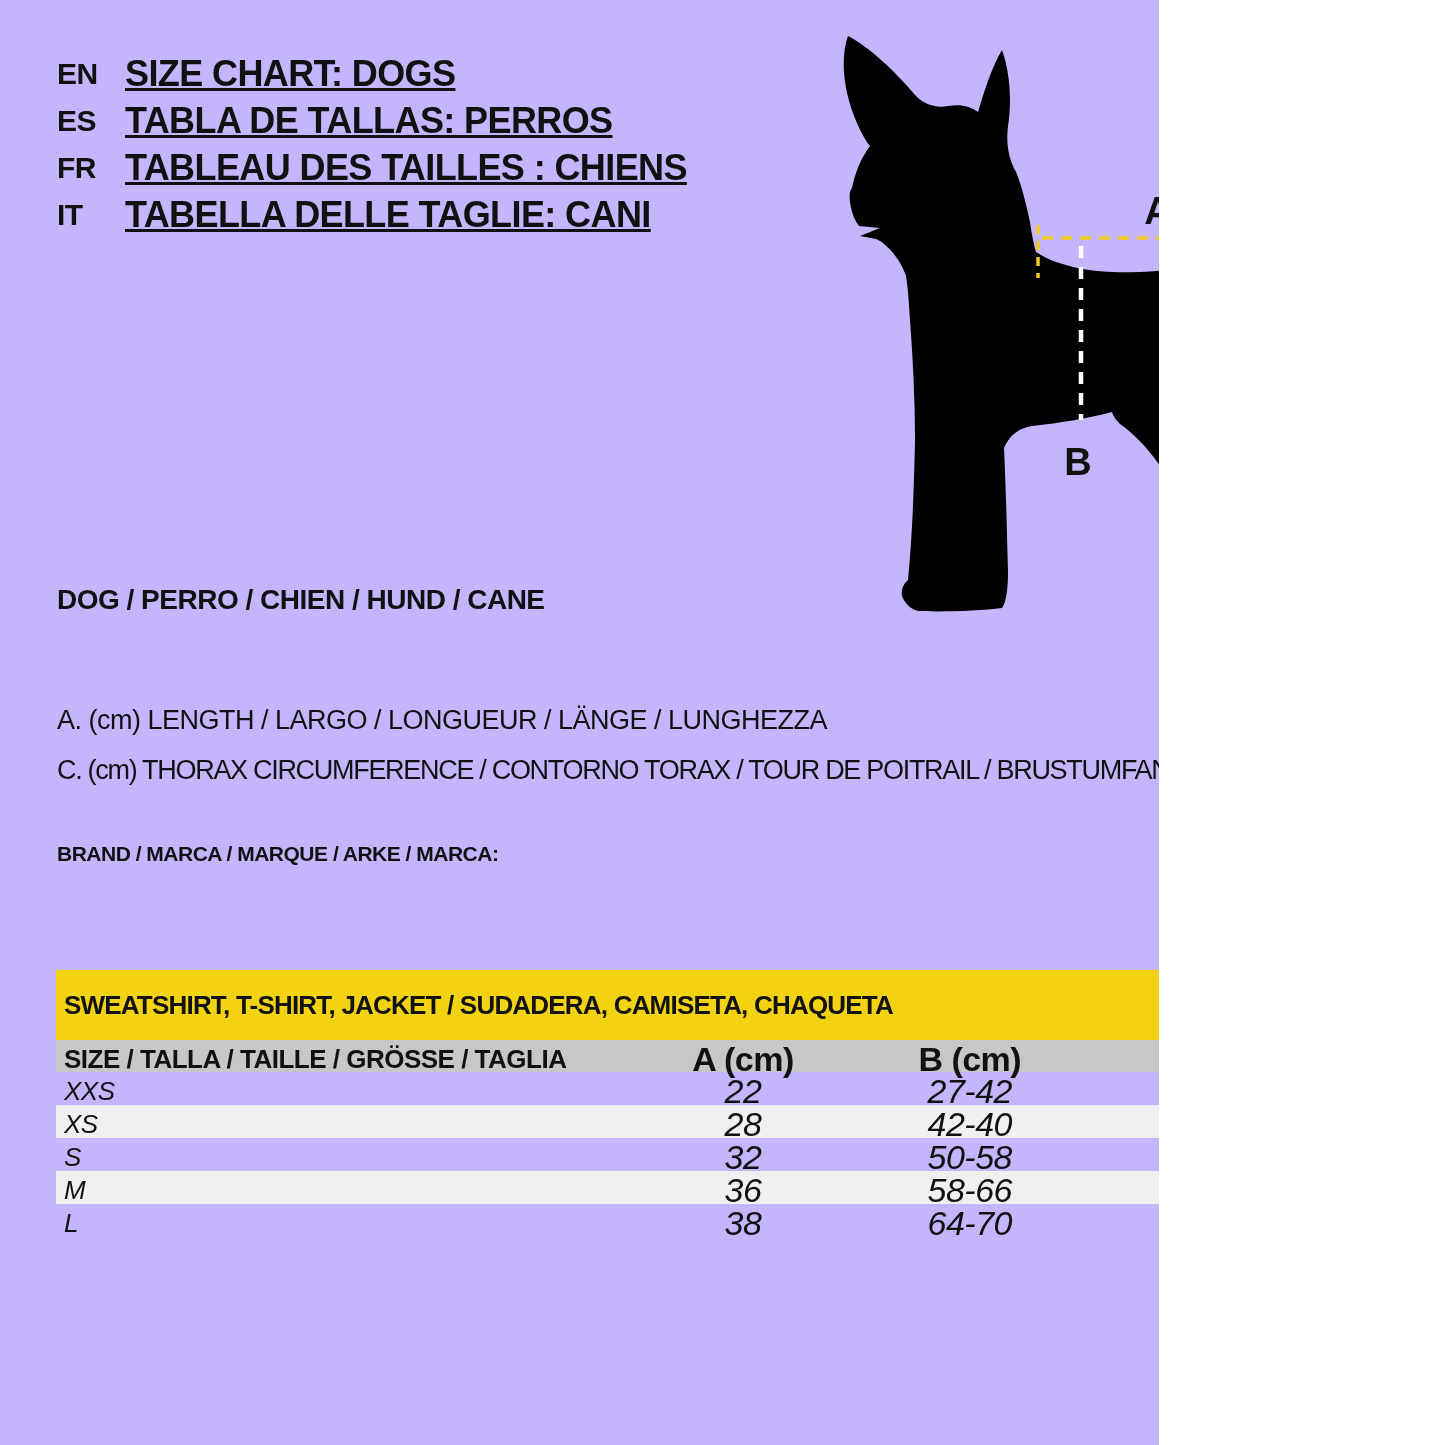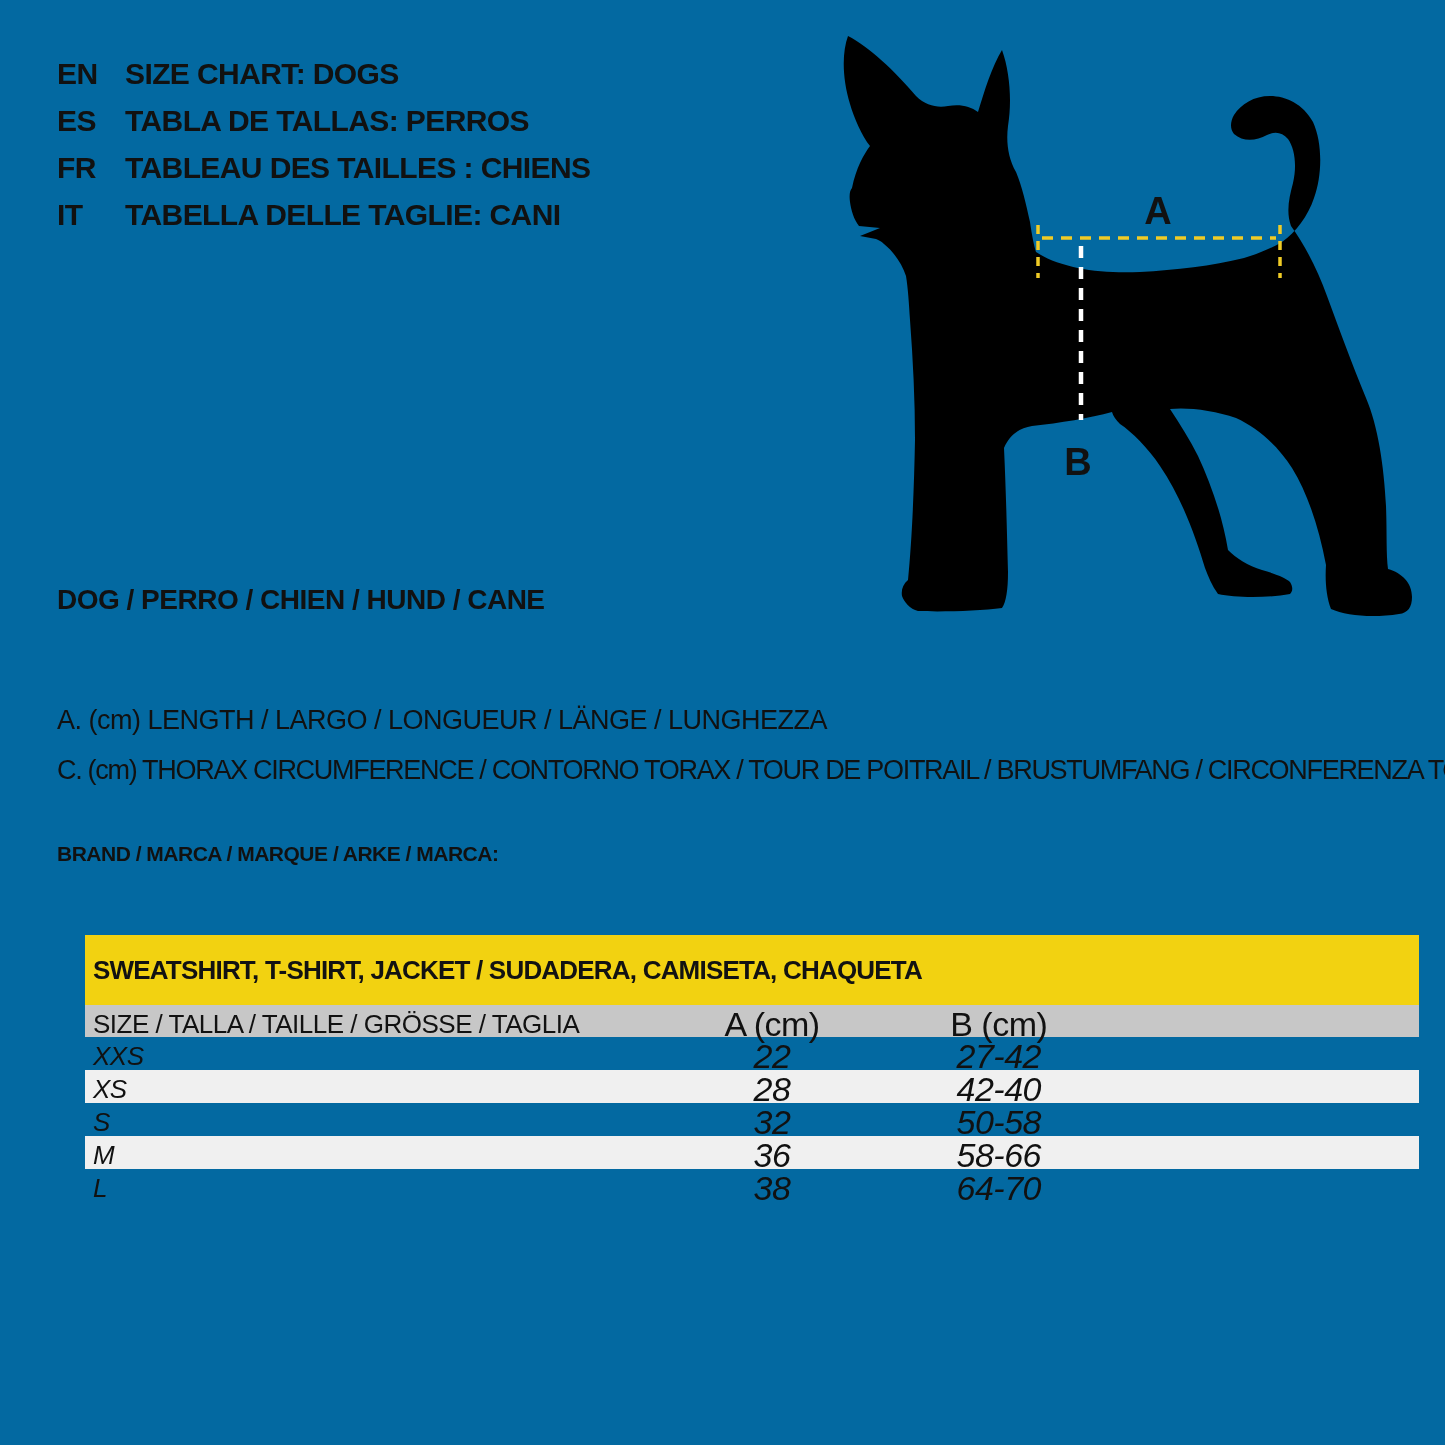--- a/index.html
+++ b/index.html
@@ -1,33 +1,33 @@
 <!DOCTYPE html>
 <html><head>
 <meta charset="utf-8">
 <style>
   * { margin:0; padding:0; box-sizing:border-box; }
   html,body { background:#fff; }
   .canvas {
     position:relative;
-    width:1445px; height:1445px;
-    background:#0369a1;
+    width:1159px; height:1445px;
+    background:#c4b5fd;
     font-family:"Liberation Sans", sans-serif;
     color:#111;
     overflow:hidden;
   }
 
   
   .lang-block { position:absolute; left:57px; top:50px; }
   .lang-row { height:47px; display:flex; align-items:center; }
   .lang-code {
     width:68px; flex:0 0 68px;
     font-size:30px; font-weight:700; letter-spacing:-0.6px;
   }
-  .lang-text { font-size:30px; font-weight:700; letter-spacing:-0.6px; white-space:nowrap; }
+  .lang-text { font-size:36px; font-weight:700; letter-spacing:-0.6px; white-space:nowrap;text-decoration:underline; }
 
   
   .dog-figure { position:absolute; left:820px; top:20px; width:600px; height:620px; }
 
   
   .dog-caption {
     position:absolute; left:57px; top:584px;
     font-size:28px; font-weight:700; letter-spacing:-0.5px; white-space:nowrap;
   }
   .measure-line-a {
@@ -37,21 +37,21 @@
   .measure-line-c {
     position:absolute; left:57px; top:755px;
     font-size:27px; font-weight:400; letter-spacing:-1.3px; white-space:nowrap;
   }
   .brand-line {
     position:absolute; left:57px; top:842px;
     font-size:21px; font-weight:700; letter-spacing:-0.5px; white-space:nowrap;
   }
 
   
-  .size-table { position:absolute; left:56px; top:935px; width:1334px;margin-left:29px; }
+  .size-table { position:absolute; left:56px; top:970px; width:1334px; }
   .band {
     background:#F2D211;
     height:70px;
     display:flex; flex-direction:column; justify-content:center;
     padding-left:8px; gap:3px;
   }
   .band-line {
     font-size:26px; font-weight:700; letter-spacing:-0.8px;
     color:#121212; white-space:nowrap; line-height:30px;
   }
@@ -62,21 +62,21 @@
   }
   .trow {
     height:33px;
     display:grid; grid-template-columns:44% 15% 19% 22%;
     align-items:center;
     font-style:italic;
   }
   .tbody .trow:nth-child(even) { background:#F0F0F0; }
   .c-size { padding-left:8px; font-size:26px; letter-spacing:-0.5px; white-space:nowrap; }
   .c-a, .c-b { font-size:34px; letter-spacing:-0.5px; text-align:center; }
-  .cols .c-size, .cols .c-a, .cols .c-b { font-weight:400; }
+  .cols .c-size, .cols .c-a, .cols .c-b { font-weight:700; }
 </style>
 </head>
 <body>
 
 <div class="canvas">
 
   <section class="lang-block">
     <div class="lang-row">
       <span class="lang-code">EN</span>
       <span class="lang-text">SIZE CHART: DOGS</span>

